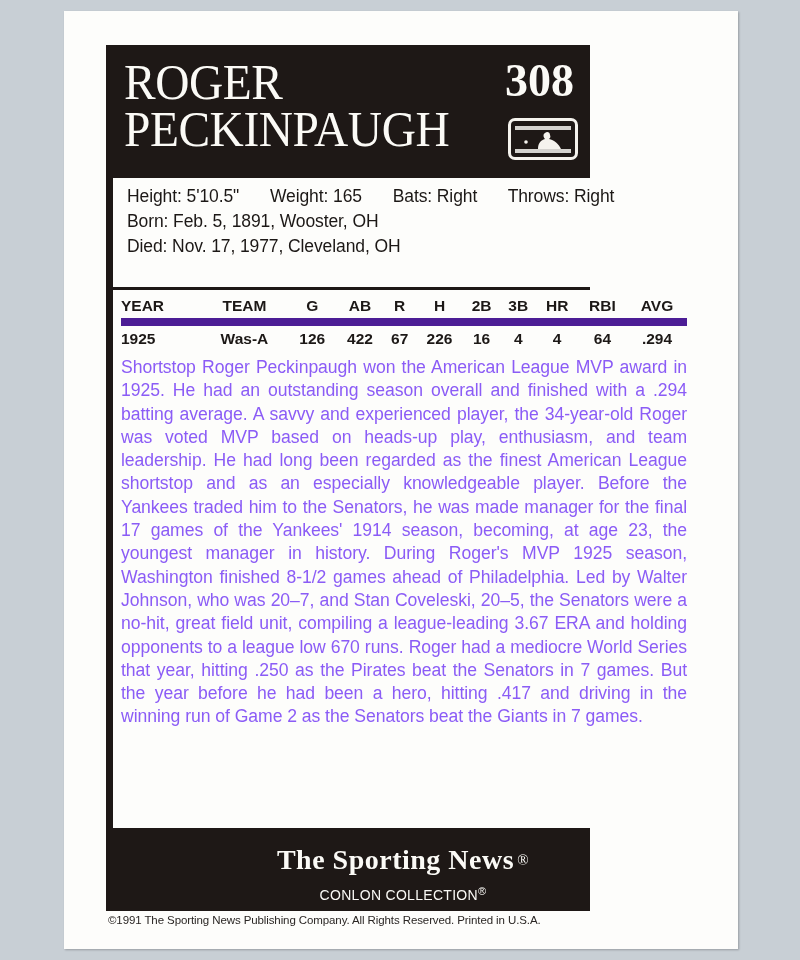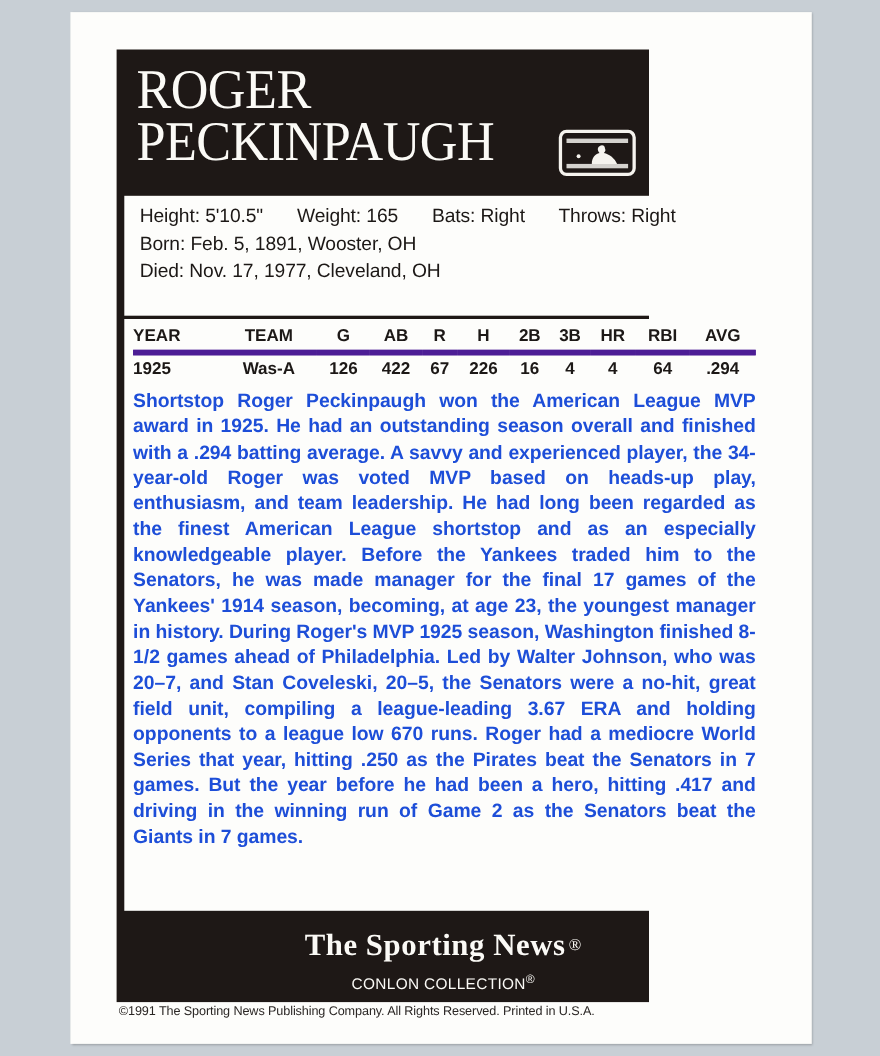--- a/index.html
+++ b/index.html
@@ -55,29 +55,29 @@
     background: #fdfdfb;
     box-sizing: border-box; padding: 4px 8px 0 8px;
     color: #1c1816;
   }
   table.stats {
     width: 100%; border-collapse: collapse;
     font-size: 15.5px; font-weight: bold;
   }
   table.stats th {
     text-align: center; padding: 2px 0 2px 0; font-weight: bold;
-    border-bottom: 5px solid #4c1d95; line-height: 20px;
+    border-bottom: 8px solid #4c1d95; line-height: 20px;
   }
   table.stats td { text-align: center; padding: 3px 0 0 0; font-weight: normal; line-height: 20px; }
   table.stats th:first-child, table.stats td:first-child { text-align: left; }
   table.stats td { font-weight: bold; }
   .bio-text {
     margin-top: 7px;
-    font-size: 17.6px; line-height: 23.3px; font-weight: bold;
-    text-align: justify; color: #1d4ed8;
+    font-size: 17.6px; line-height: 23.3px; font-weight: normal;
+    text-align: justify; color: #8b5cf6;
     letter-spacing: -0.05px;
   }
   .footer-brand {
     position: absolute; left: 0; width: 594px; top: 800px;
     text-align: center; color: #fbfaf6;
     font-family: "Liberation Serif", serif; font-weight: bold;
     font-size: 28px; line-height: 30px; letter-spacing: 0.5px;
   }
   .footer-brand .reg { font-size: 15px; font-weight: normal; vertical-align: 4px; margin-left: 3px; }
   .footer-sub {
@@ -93,20 +93,21 @@
 </style>
 </head>
 <body>
 
 <div class="card">
   <div class="frame">
     <div class="name">
       <div>ROGER</div>
       <div>PECKINPAUGH</div>
     </div>
+    <div class="number">308</div>
     <div class="mlb-logo">
       <svg width="58" height="32" viewBox="0 0 58 32">
         <rect x="1" y="3" width="56" height="4" fill="#f5f3ee" opacity="0.85"></rect>
         <rect x="1" y="26" width="56" height="4" fill="#f5f3ee" opacity="0.85"></rect>
         <circle cx="12" cy="19" r="1.8" fill="#f5f3ee"></circle>
         <path d="M24 26 C24 20 27 17 31 16 C29 14 29 11 31 10 C33 8 36 9 36 12 C37 14 36 15 35 16 C40 17 45 21 47 26 Z" fill="#f5f3ee"></path>
       </svg>
     </div>
 
     <div class="bio">

